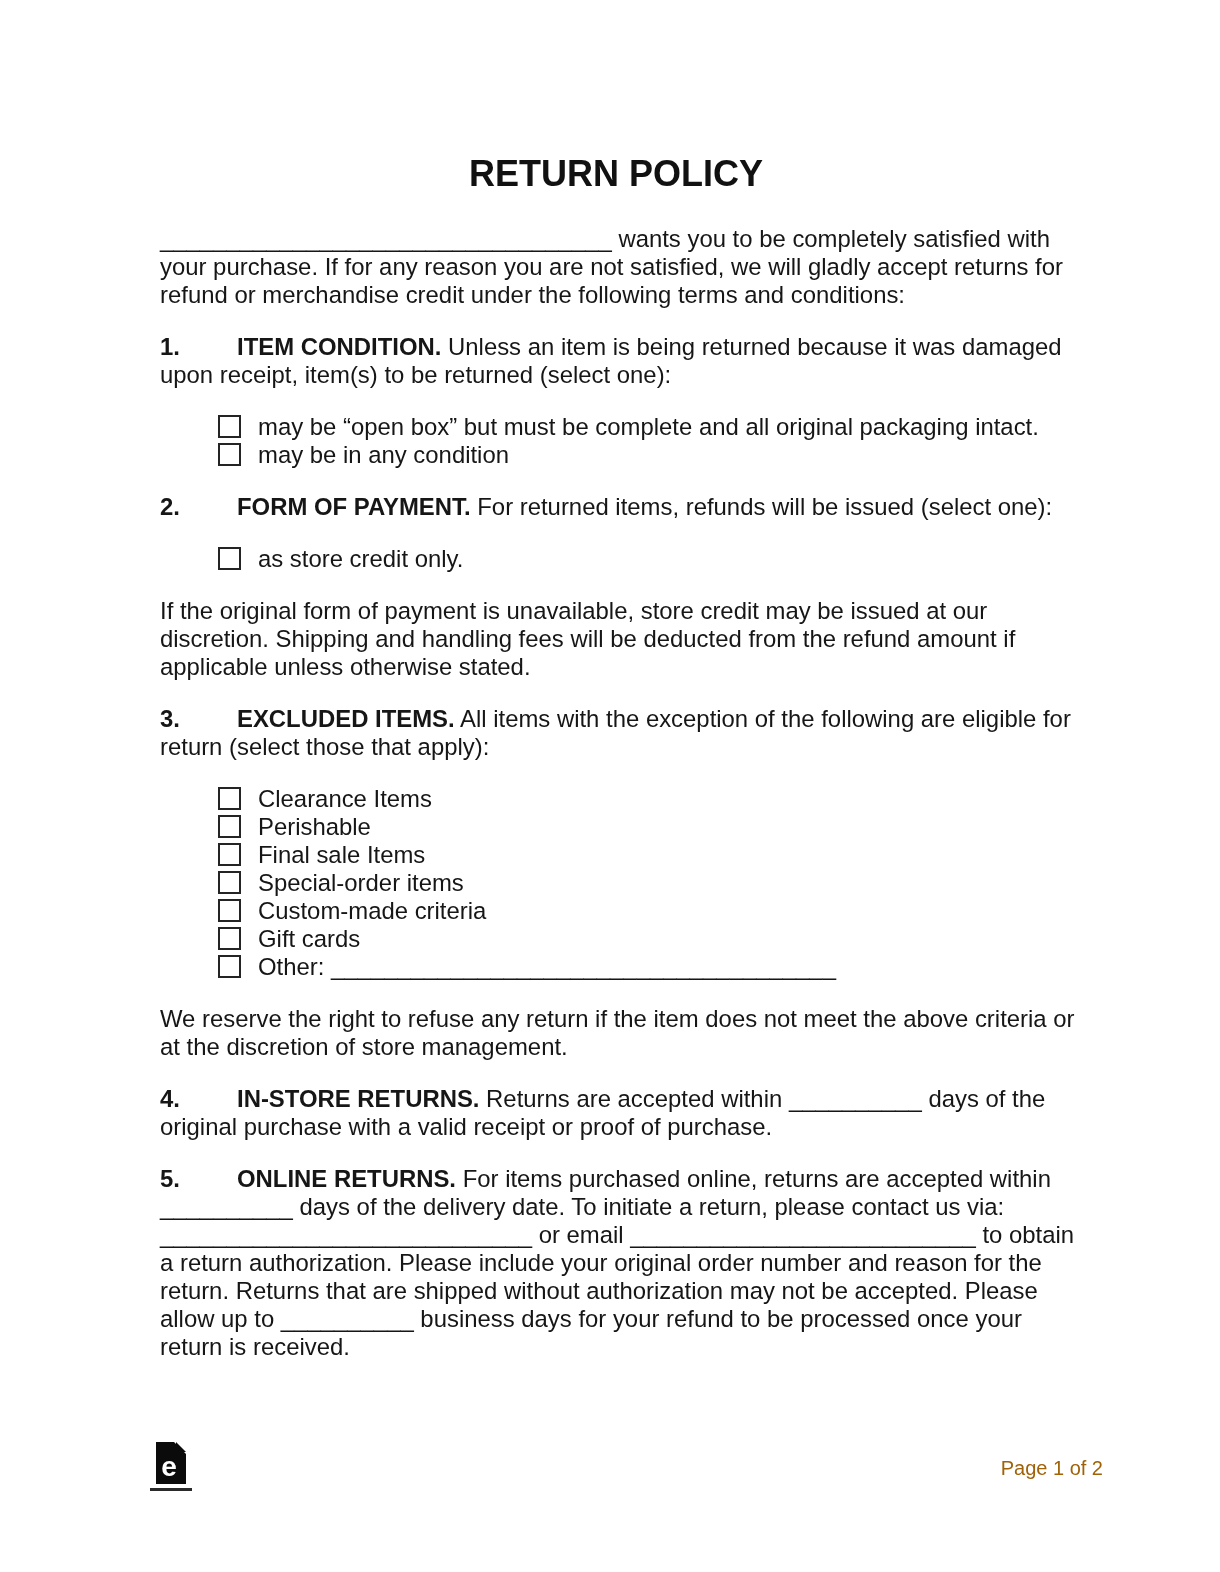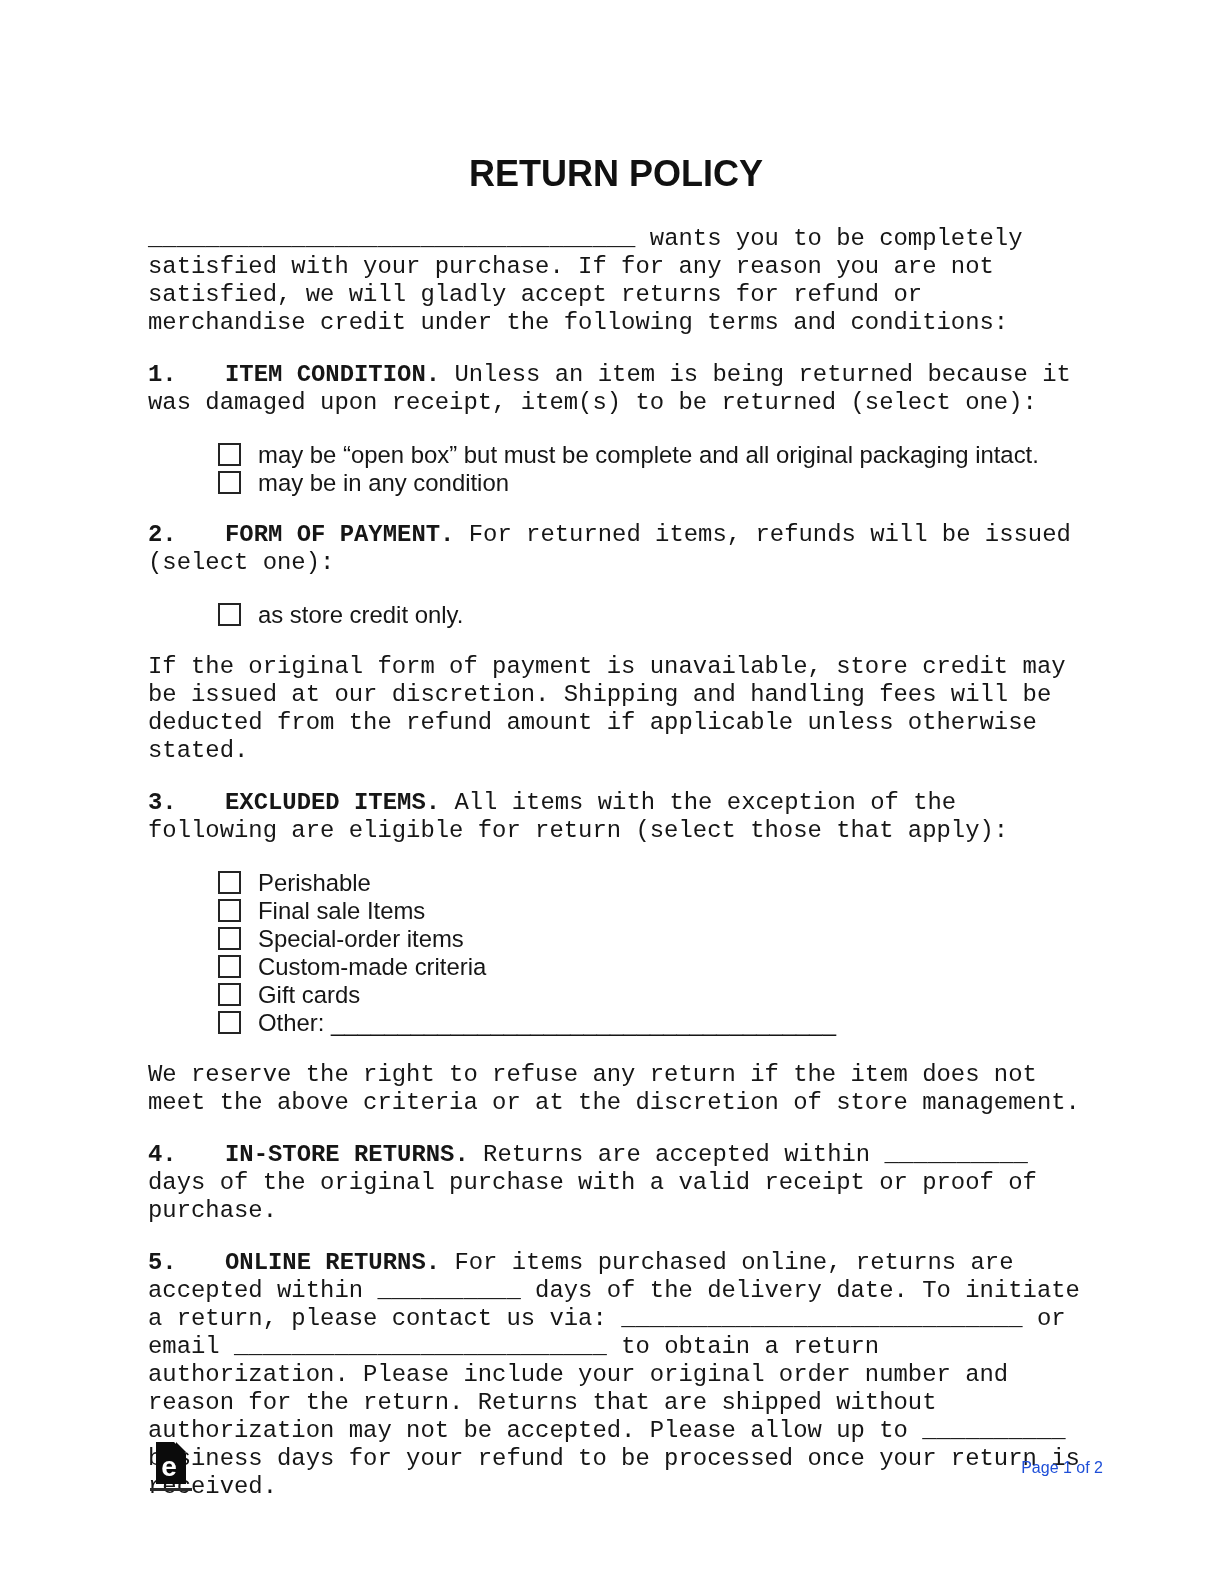--- a/index.html
+++ b/index.html
@@ -16,21 +16,21 @@
     overflow:hidden;
   }
   h1.doc-title {
     margin:0 0 30px 0;
     text-align:center;
     font-size:36px;
     line-height:42px;
     font-weight:bold;
     color:#111;
   }
-  .para { margin:0 0 24px 0;font-family:Liberation Mono, monospace; }
+  .para { margin:0 0 24px 12px; }
   .num { display:inline-block; width:77px; font-weight:bold; }
   .sect b { font-weight:bold; }
   ul.options { list-style:none; margin:0 0 24px 0; padding:0 0 0 70px; }
   ul.options li { line-height:28px; white-space:nowrap; }
   .cb {
     display:inline-block;
     width:19px; height:19px;
     border:2px solid #242424;
     background:#fff;
     margin-right:17px;
@@ -39,21 +39,21 @@
   .blank { white-space:nowrap; }
   .footer {
     position:absolute;
     left:148px; right:117px; top:1442px;
     display:flex;
     justify-content:space-between;
     align-items:flex-start;
   }
   .logo { display:inline-block; margin-left:2px; }
   .logo svg { display:block; }
-  .pagenum { font-size:16px; line-height:28px; margin-top:12px; color:#1d4ed8; }
+  .pagenum { font-size:20px; line-height:28px; margin-top:12px; color:#a16207; }
 </style>
 </head>
 <body>
 
 <div class="page">
 
   <h1 class="doc-title">RETURN POLICY</h1>
 
   <p class="para"><span class="blank">__________________________________</span><span> wants you to be completely satisfied with your purchase. If for any reason you are not satisfied, we will gladly accept returns for refund or merchandise credit under the following terms and conditions:</span></p>
 
@@ -68,20 +68,21 @@
 
   <ul class="options">
     <li><span class="cb"></span><span>as store credit only.</span></li>
   </ul>
 
   <p class="para">If the original form of payment is unavailable, store credit may be issued at our discretion. Shipping and handling fees will be deducted from the refund amount if applicable unless otherwise stated.</p>
 
   <p class="para sect"><span class="num">3.</span><b>EXCLUDED ITEMS.</b><span> All items with the exception of the following are eligible for return (select those that apply):</span></p>
 
   <ul class="options">
+    <li><span class="cb"></span><span>Clearance Items</span></li>
     <li><span class="cb"></span><span>Perishable</span></li>
     <li><span class="cb"></span><span>Final sale Items</span></li>
     <li><span class="cb"></span><span>Special-order items</span></li>
     <li><span class="cb"></span><span>Custom-made criteria</span></li>
     <li><span class="cb"></span><span>Gift cards</span></li>
     <li><span class="cb"></span><span>Other: </span><span class="blank">______________________________________</span></li>
   </ul>
 
   <p class="para">We reserve the right to refuse any return if the item does not meet the above criteria or at the discretion of store management.</p>
 

